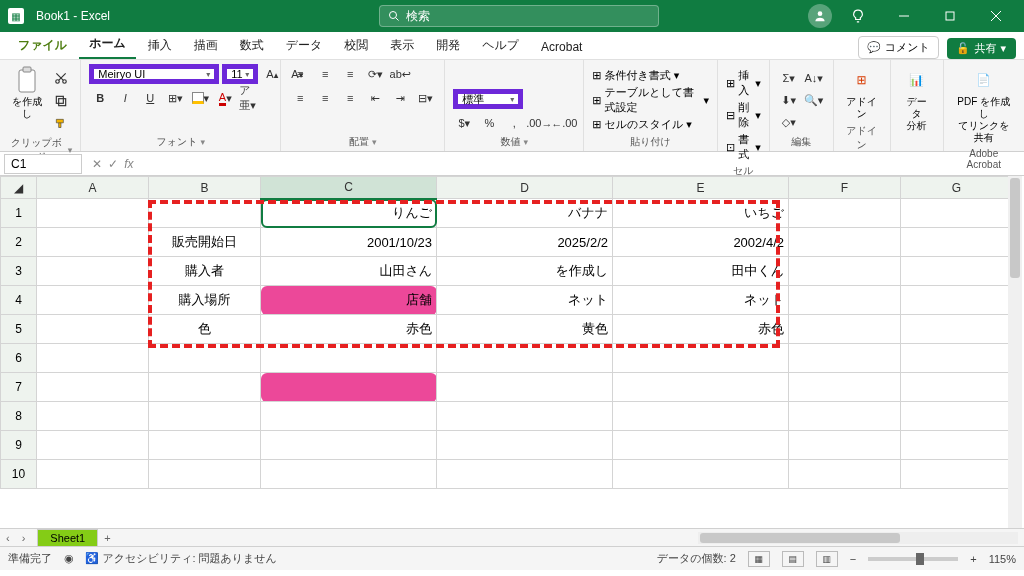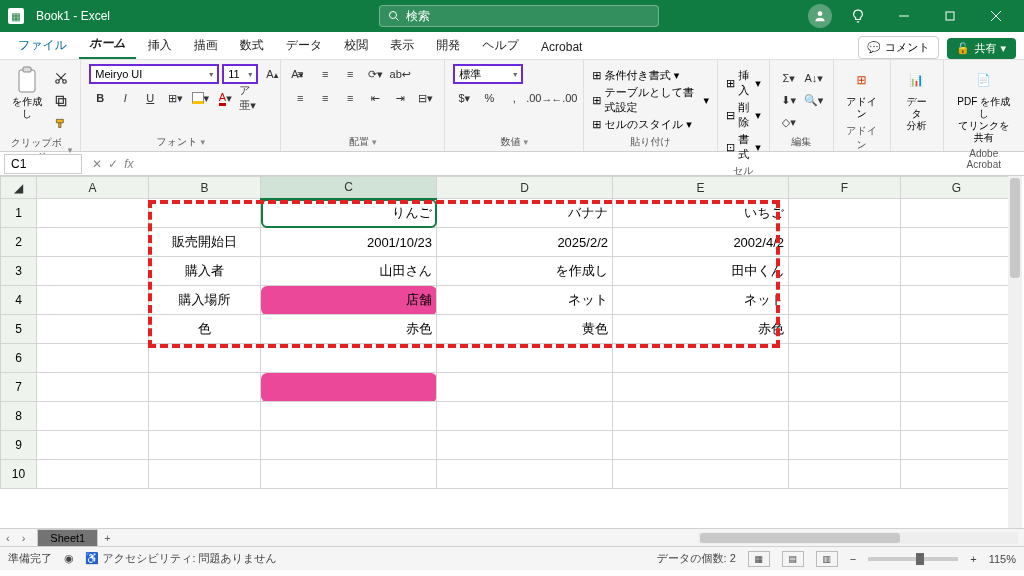--- a/index.html
+++ b/index.html
@@ -11,38 +11,38 @@
 .titlebar .title { font-size: 12px; margin-right:auto;}
 .titlebar .search { flex:0 0 280px; margin-left:120px; margin-right:auto; height:22px; background:rgba(255,255,255,0.15); border:1px solid rgba(255,255,255,0.3); border-radius:4px; display:flex; align-items:center; padding:0 8px; color:#fff;}
 .titlebar .search svg{margin-right:6px;}
 .titlebar .right { display:flex; gap:6px; align-items:center;}
 .titlebar .avatar { width:24px;height:24px;border-radius:50%;background:rgba(255,255,255,0.3);display:flex;align-items:center;justify-content:center;}
 .titlebar .win-btn { width:40px; height:32px; display:flex; align-items:center; justify-content:center; }
 
 
 .ribtabs { height:28px; background:#fff; display:flex; align-items:flex-end; padding:0 8px; gap:2px; border-bottom:1px solid #e0e0e0;}
 .ribtabs .tab { padding:5px 10px; font-size:12px; color:#222; cursor:pointer;}
-.ribtabs .tab.file { color:#0369a1; font-weight:400;}
-.ribtabs .tab.active { border-bottom:2px solid #107c41; font-weight:600;font-style:italic;}
+.ribtabs .tab.file { color:#4d7c0f; font-weight:700;}
+.ribtabs .tab.active { border-bottom:2px solid #107c41; font-weight:600;}
 .ribtabs .spacer{flex:1;}
 .ribtabs .comment-btn{border:1px solid #ccc;border-radius:4px;padding:3px 8px;font-size:11px;display:flex;align-items:center;gap:4px;}
 .ribtabs .share-btn{background:#107c41;color:#fff;border-radius:4px;padding:3px 10px;font-size:11px;display:flex;align-items:center;gap:4px;margin-left:6px;}
 
 
 .ribbon { height:92px; background:#f5f5f5; display:flex; border-bottom:1px solid #d0d0d0;}
 .rgroup { display:flex; flex-direction:column; padding:4px 8px 2px; border-right:1px solid #e0e0e0;}
 .rgroup .grow { flex:1; display:flex; gap:4px; align-items:flex-start;}
 .rgroup .label { text-align:center; font-size:10px; color:#555; margin-top:2px; display:flex; justify-content:center; align-items:center; gap:3px;}
 .rgroup .label .launcher{font-size:9px; color:#888;}
 .btncol { display:flex; flex-direction:column; align-items:center; gap:2px; padding:2px 4px; min-width:36px;}
 .btncol .bigicon{width:28px;height:28px;display:flex;align-items:center;justify-content:center;}
 .btncol .txt{font-size:10px; text-align:center; line-height:1.2;}
 .smallrow { display:flex; gap:3px; align-items:center;}
 .smallbtn { width:22px;height:20px;display:flex;align-items:center;justify-content:center;font-size:11px;color:#333;}
-.combo { height:20px; border:2px solid #6d28d9; background:#fff; display:flex; align-items:center; padding:0 4px; font-size:11px;}
+.combo { height:20px; border:5px solid #6d28d9; background:#fff; display:flex; align-items:center; padding:0 4px; font-size:11px;}
 .combo .caret{margin-left:auto;font-size:8px;color:#666;}
 
 
 .fbar { height:24px; display:flex; align-items:center; border-bottom:1px solid #d0d0d0; font-size:12px;}
 .fbar .namebox{width:78px;border:1px solid #ccc;margin:2px 4px;padding:2px 6px;background:#fff;}
 .fbar .fx{display:flex;align-items:center;gap:6px;padding:0 6px;color:#888;}
 .fbar .fxinput{flex:1;padding:2px 6px;}
 
 
 .gridwrap { position:relative; height:352px; overflow:hidden; }
@@ -52,21 +52,21 @@
 .grid th.rowhdr { width:36px; background:#eef3ee; text-align:center; font-weight:400; font-size:12px;}
 .grid td.tr{text-align:right;border-radius:6px;}
 .grid td.tl{text-align:center;}
 .grid thead th.selcol{background:#d0e3d6;border-bottom:2px solid #107c41;}
 .grid td.selcell{outline:2px solid #107c41;outline-offset:-2px;}
 .grid td.greycell{background:#ec4899;}
 .dashed-annot{position:absolute;border:4px dashed #e62020;pointer-events:none;}
 
 
 .hscroll{height:18px;display:flex;align-items:center;border-top:1px solid #d0d0d0;background:#f5f5f5;font-size:11px;}
-.hscroll .stab{background:#737373;border:1px solid #ccc;border-bottom:none;padding:2px 12px;margin-left:6px;}
+.hscroll .stab{background:#84cc16;border:1px solid #ccc;border-bottom:none;padding:2px 12px;margin-left:6px;}
 .hscroll .navbtn{padding:0 6px;color:#666;}
 
 
 .status{height:24px;background:#f5f5f5;border-top:1px solid #d0d0d0;display:flex;align-items:center;padding:0 8px;font-size:11px;color:#444;gap:12px;}
 .status .spacer{flex:1;}
 .status .viewbtn{width:22px;height:16px;border:1px solid #bbb;display:flex;align-items:center;justify-content:center;font-size:9px;}
 .status .slider{width:90px;height:4px;background:#ccc;position:relative;}
 .status .slider .thumb{position:absolute;width:8px;height:12px;background:#666;top:-4px;left:48px;}
 
 svg{display:block;}
@@ -220,21 +220,21 @@
         <div class="smallbtn">⊟▾</div>
       </div>
     </div>
     <div class="label">
         <span>配置</span>
         <span class="launcher">▾</span>
       </div>
   </div>
 
   <div class="rgroup">
-    <div class="grow" style="flex-direction:column;gap:4px;">
+    <div class="grow" style="flex-direction:column;gap:4px;justify-content:flex-end;">
       <div class="combo" style="width:70px;">
           <span>標準</span>
           <span class="caret">▾</span>
         </div>
       <div class="smallrow">
         <div class="smallbtn">$▾</div>
         <div class="smallbtn">%</div>
         <div class="smallbtn">,</div>
         <div class="smallbtn">.00→</div>
         <div class="smallbtn">←.00</div>

